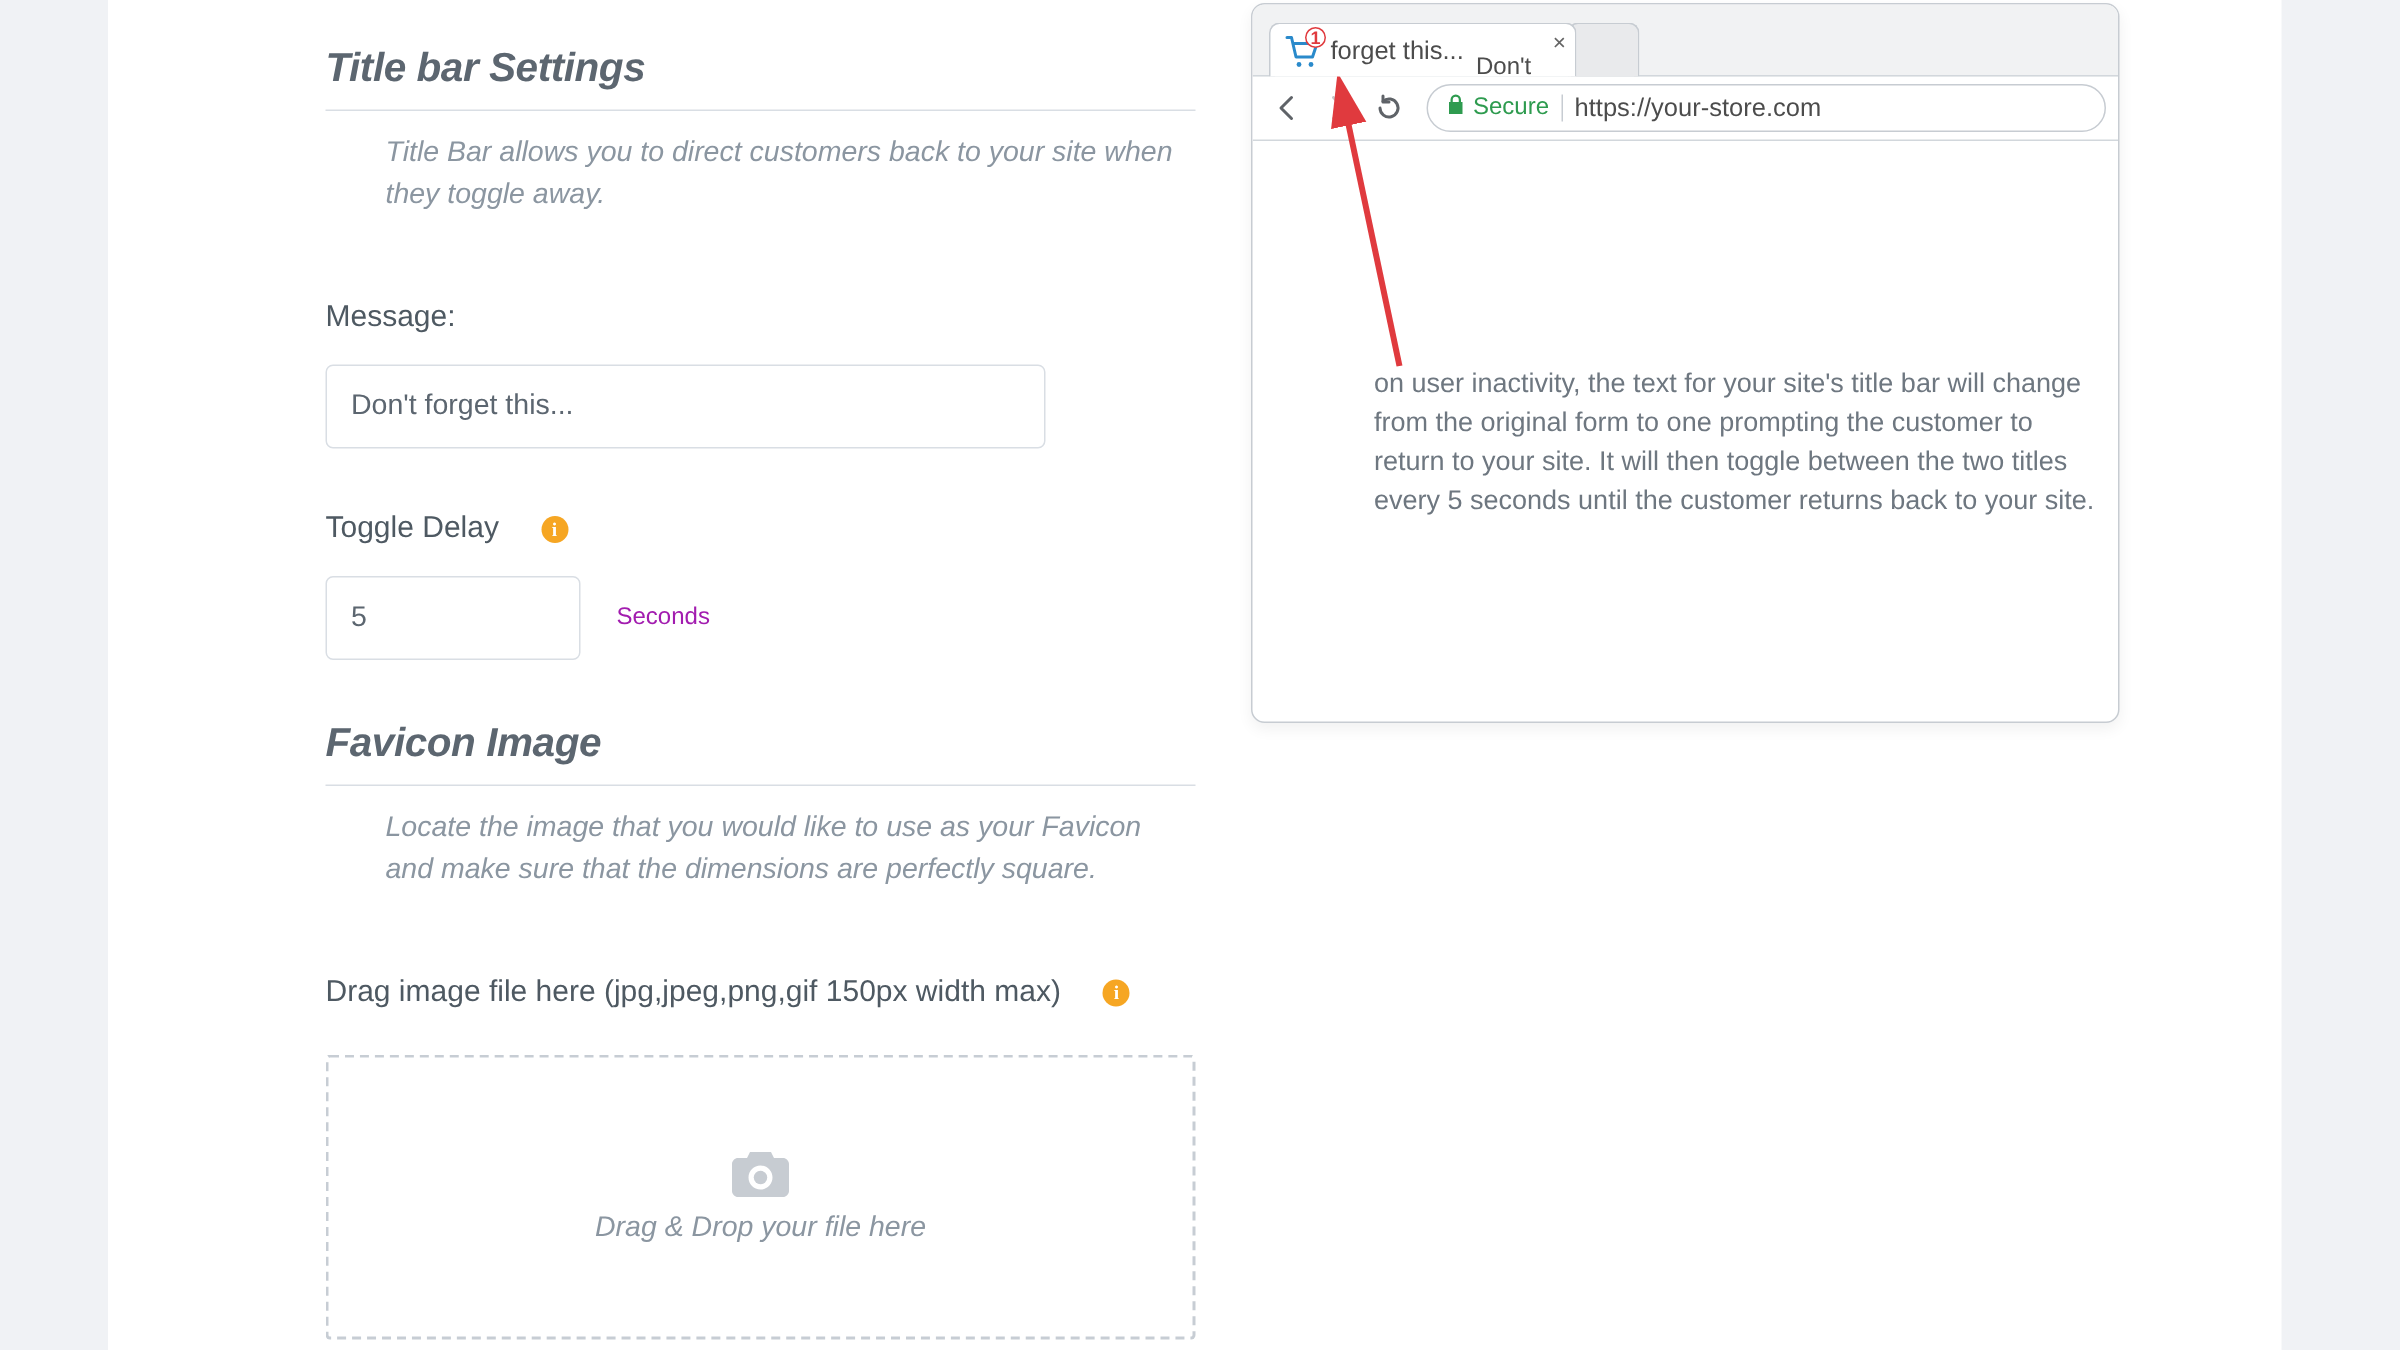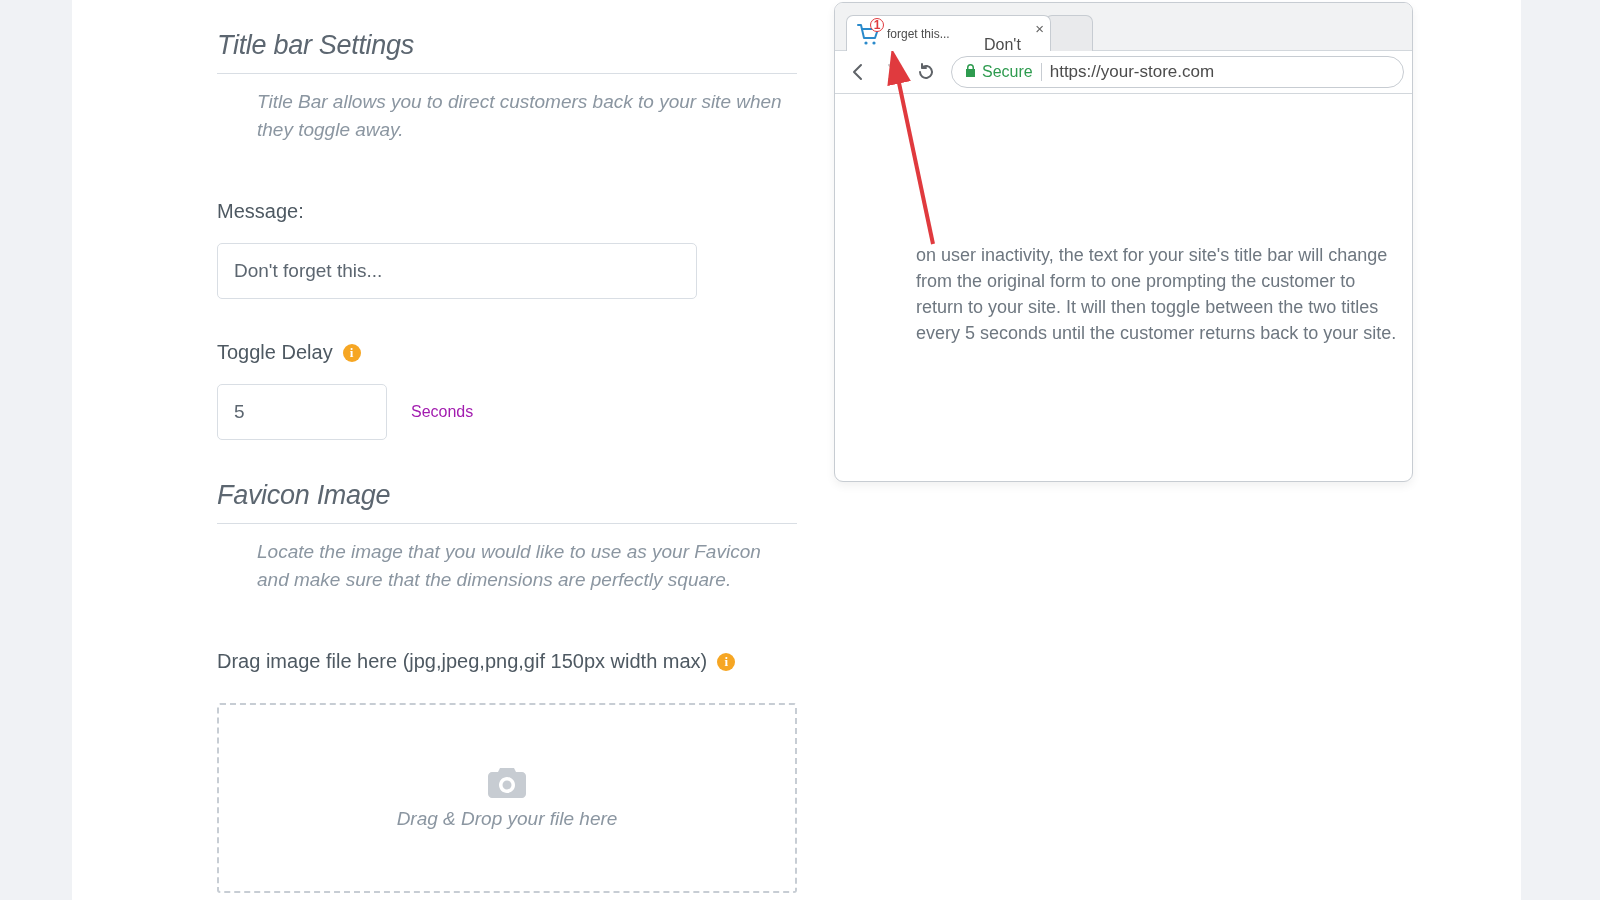--- a/index.html
+++ b/index.html
@@ -28,21 +28,21 @@
 
   .left-col {
     position: absolute;
     left: 145px;
     top: 0;
     width: 580px;
   }
 
   .section-heading {
     font-size: 27px;
-    font-weight: 400;
+    font-weight: 700;
     font-style: italic;
     color: #5c6670;
     letter-spacing: -0.3px;
   }
 
   .heading-row {
     padding-bottom: 12px;
     border-bottom: 1px solid #d9dee4;
   }
 
@@ -58,21 +58,21 @@
 
   .field-label {
     font-size: 20px;
     color: #4e5962;
     font-weight: 500;
   }
 
   .label-row {
     display: flex;
     align-items: center;
-    gap: 10px;
+    gap: 28px;
   }
 
   .info-icon {
     width: 18px;
     height: 18px;
     border-radius: 50%;
     background: #f6a623;
     color: #fff;
     font-size: 13px;
     font-weight: 700;
@@ -176,21 +176,21 @@
   .tab.active { left: 11px; width: 205px; z-index: 2; }
   .tab.inactive {
     left: 210px;
     width: 48px;
     background: #e9eaec;
     z-index: 1;
     border-radius: 7px 7px 0 0;
   }
 
   .tab-title {
-    font-size: 12px;
+    font-size: 17px;
     color: #4c4c4c;
     white-space: nowrap;
     overflow: hidden;
   }
 
   .tab-close {
     position: absolute;
     right: 6px;
     top: 5px;
     font-size: 15px;

